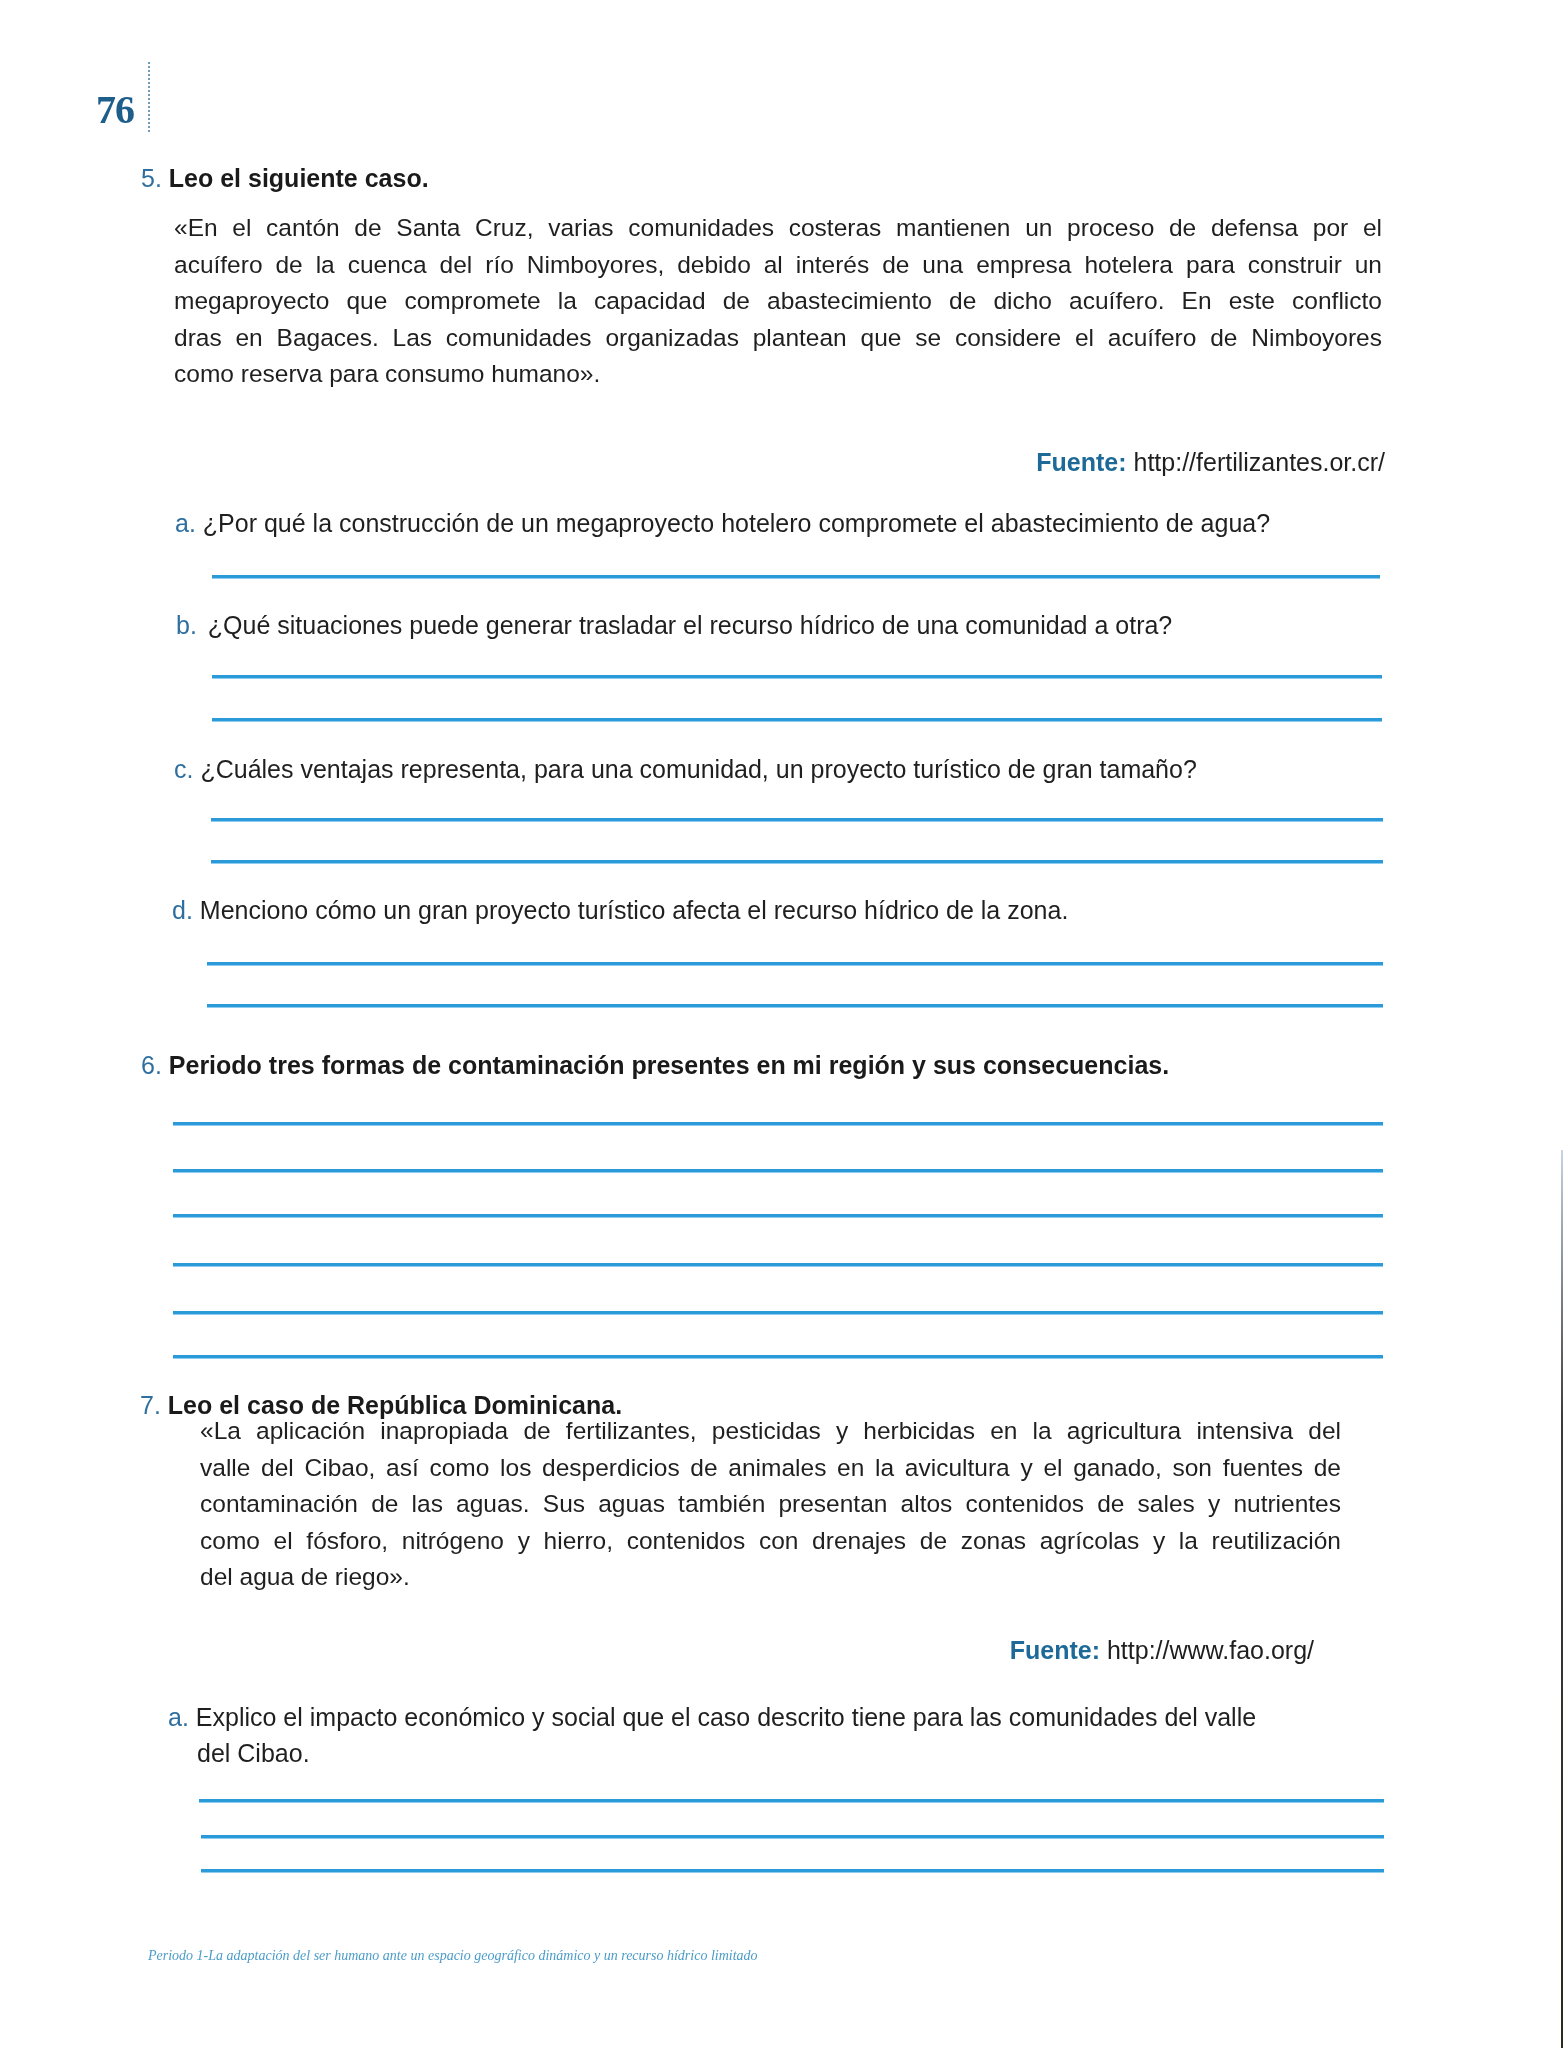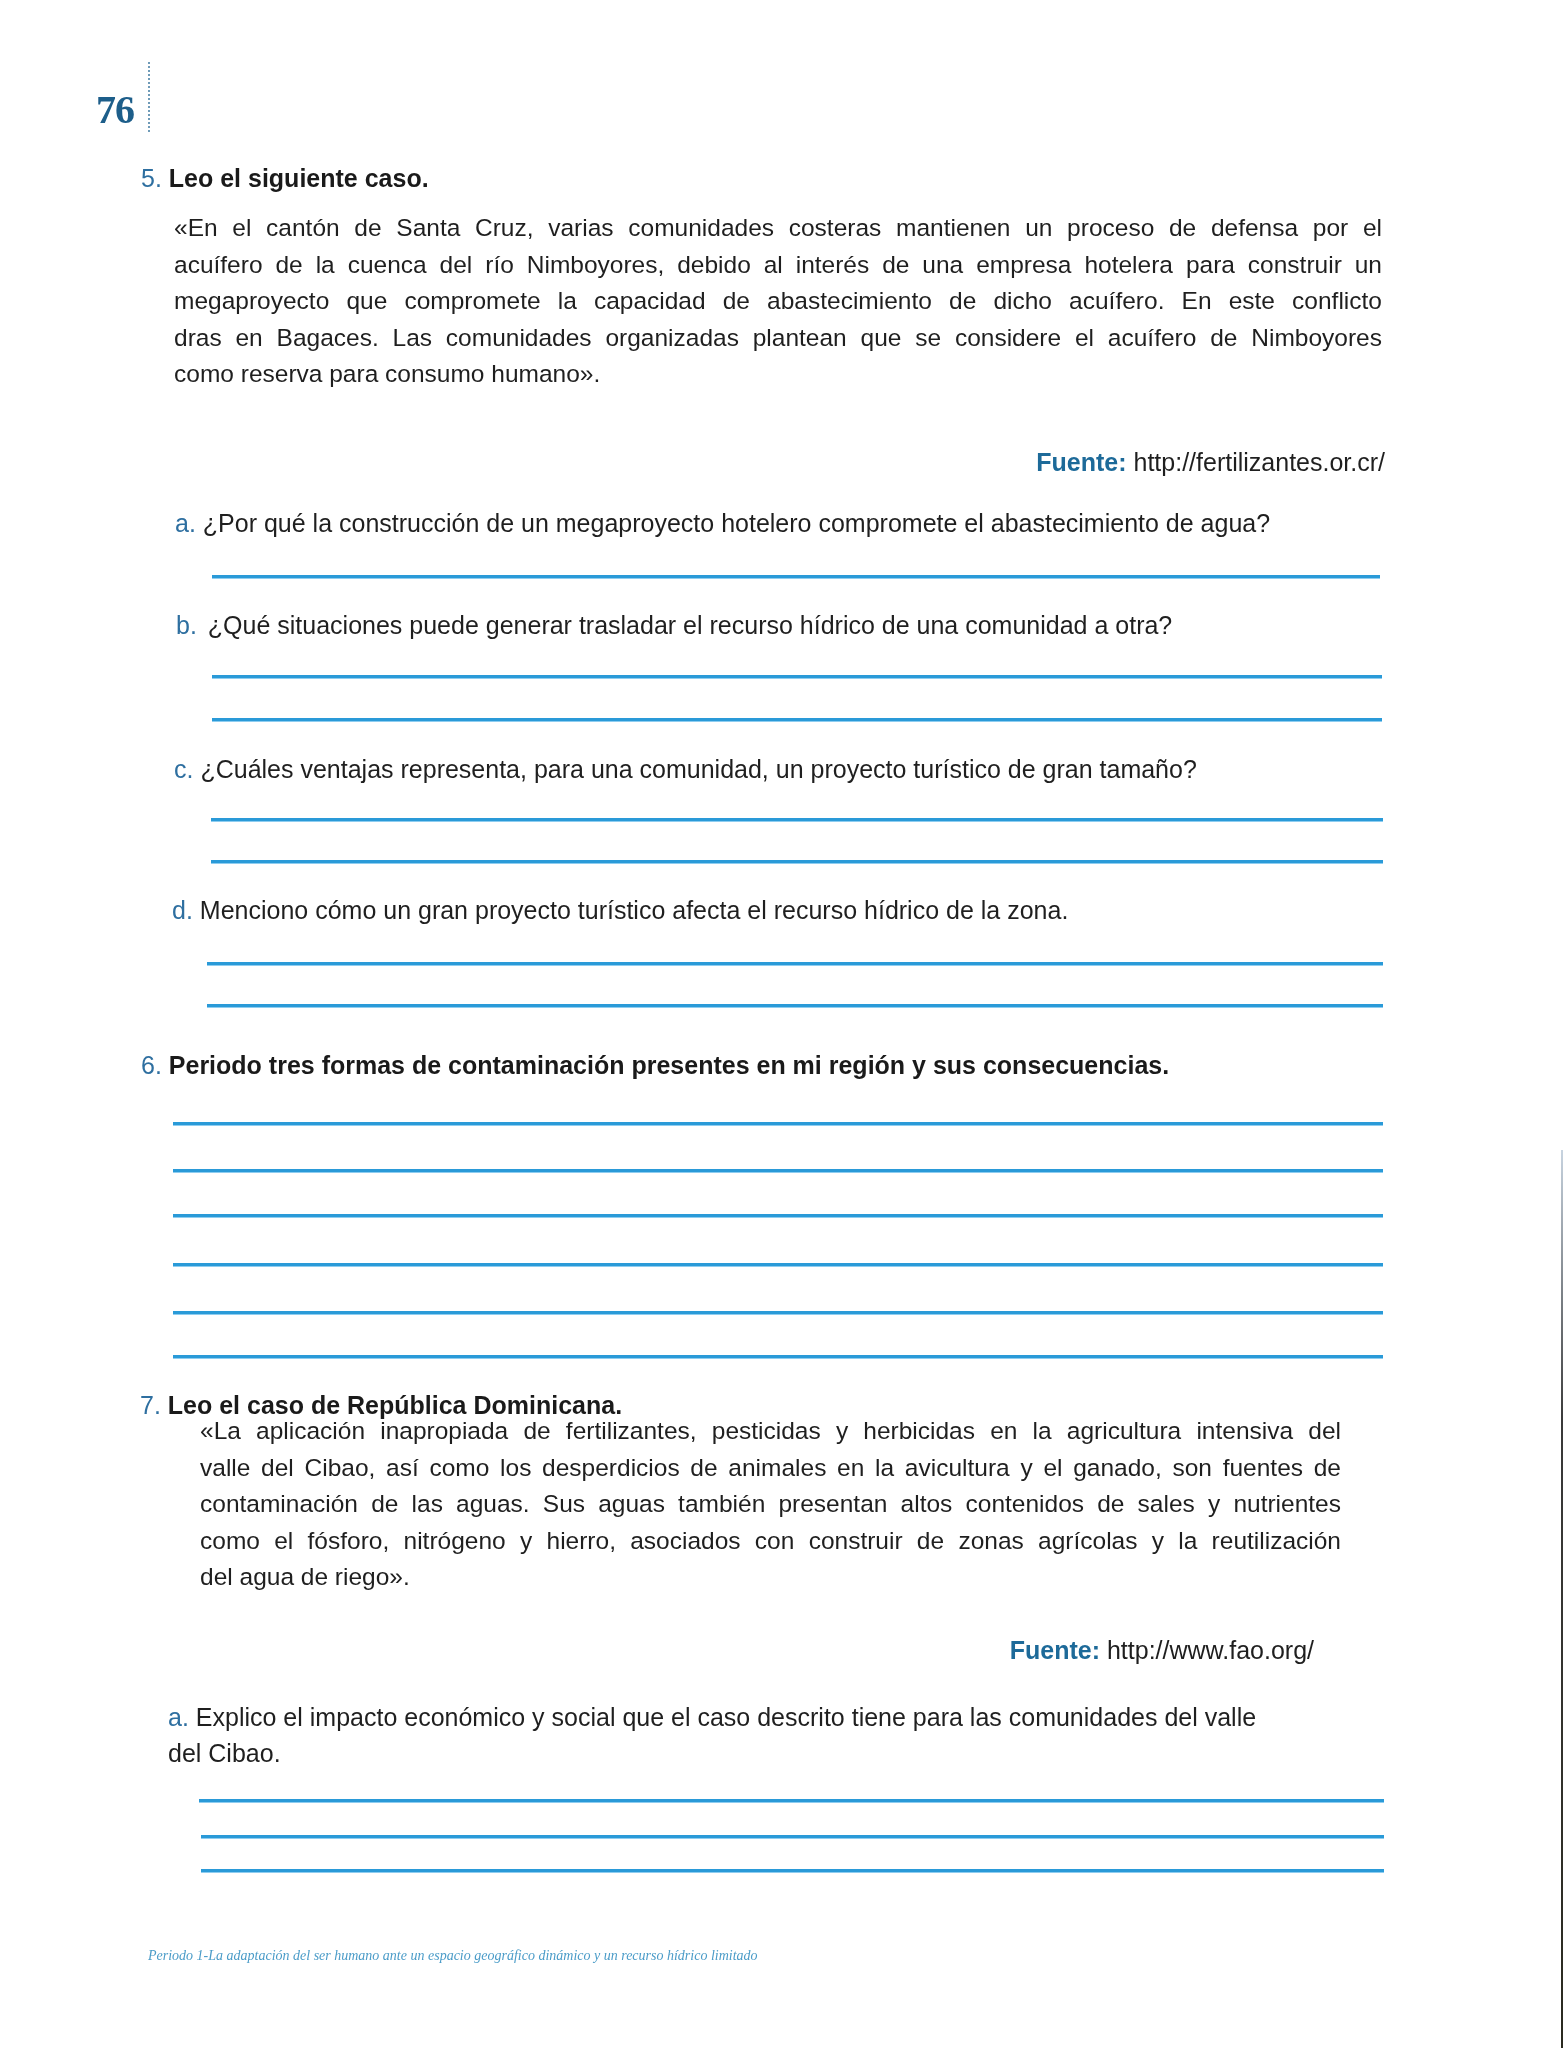--- a/index.html
+++ b/index.html
@@ -84,31 +84,31 @@
 <div class="abs rule" style="left:173px; top:1355px; width:1210px;"></div>
 
 <div class="abs heading" style="left:140px; top:1391px;">
   <span class="num">7.</span>
   <span>Leo el caso de República Dominicana.</span>
 </div>
 <div class="abs para" style="left:172px; top:1413px; width:1141px;margin-left:28px;">
   <span class="ln">«La aplicación inapropiada de fertilizantes, pesticidas y herbicidas en la agricultura intensiva del</span>
   <span class="ln">valle del Cibao, así como los desperdicios de animales en la avicultura y el ganado, son fuentes de</span>
   <span class="ln">contaminación de las aguas. Sus aguas también presentan altos contenidos de sales y nutrientes</span>
-  <span class="ln">como el fósforo, nitrógeno y hierro, asociados con construir de zonas agrícolas y la reutilización</span>
+  <span class="ln">como el fósforo, nitrógeno y hierro, contenidos con drenajes de zonas agrícolas y la reutilización</span>
   <span class="ln last">del agua de riego».</span>
 </div>
 <div class="abs source" style="right:250px; top:1636px;text-align:center;">
   <span class="lbl">Fuente:</span>
   <span>http://www.fao.org/</span>
 </div>
 
 <div class="abs q" style="left:168px; top:1699px; line-height:36px;">
   <span class="letter">a.</span>
   <span>Explico el impacto económico y social que el caso descrito  tiene para las comunidades del valle</span><br>
-  <span style="">del Cibao.</span>
+  <span style="margin-left:29px">del Cibao.</span>
 </div>
 <div class="abs rule" style="left:199px; top:1799px; width:1185px;"></div>
 <div class="abs rule" style="left:201px; top:1835px; width:1183px;"></div>
 <div class="abs rule" style="left:201px; top:1869px; width:1183px;"></div>
 
 <div class="abs footer">Periodo 1-La adaptación del ser humano ante un espacio geográfico dinámico y un recurso hídrico limitado</div>
 <div class="abs binding"></div>
 
 </body></html>

